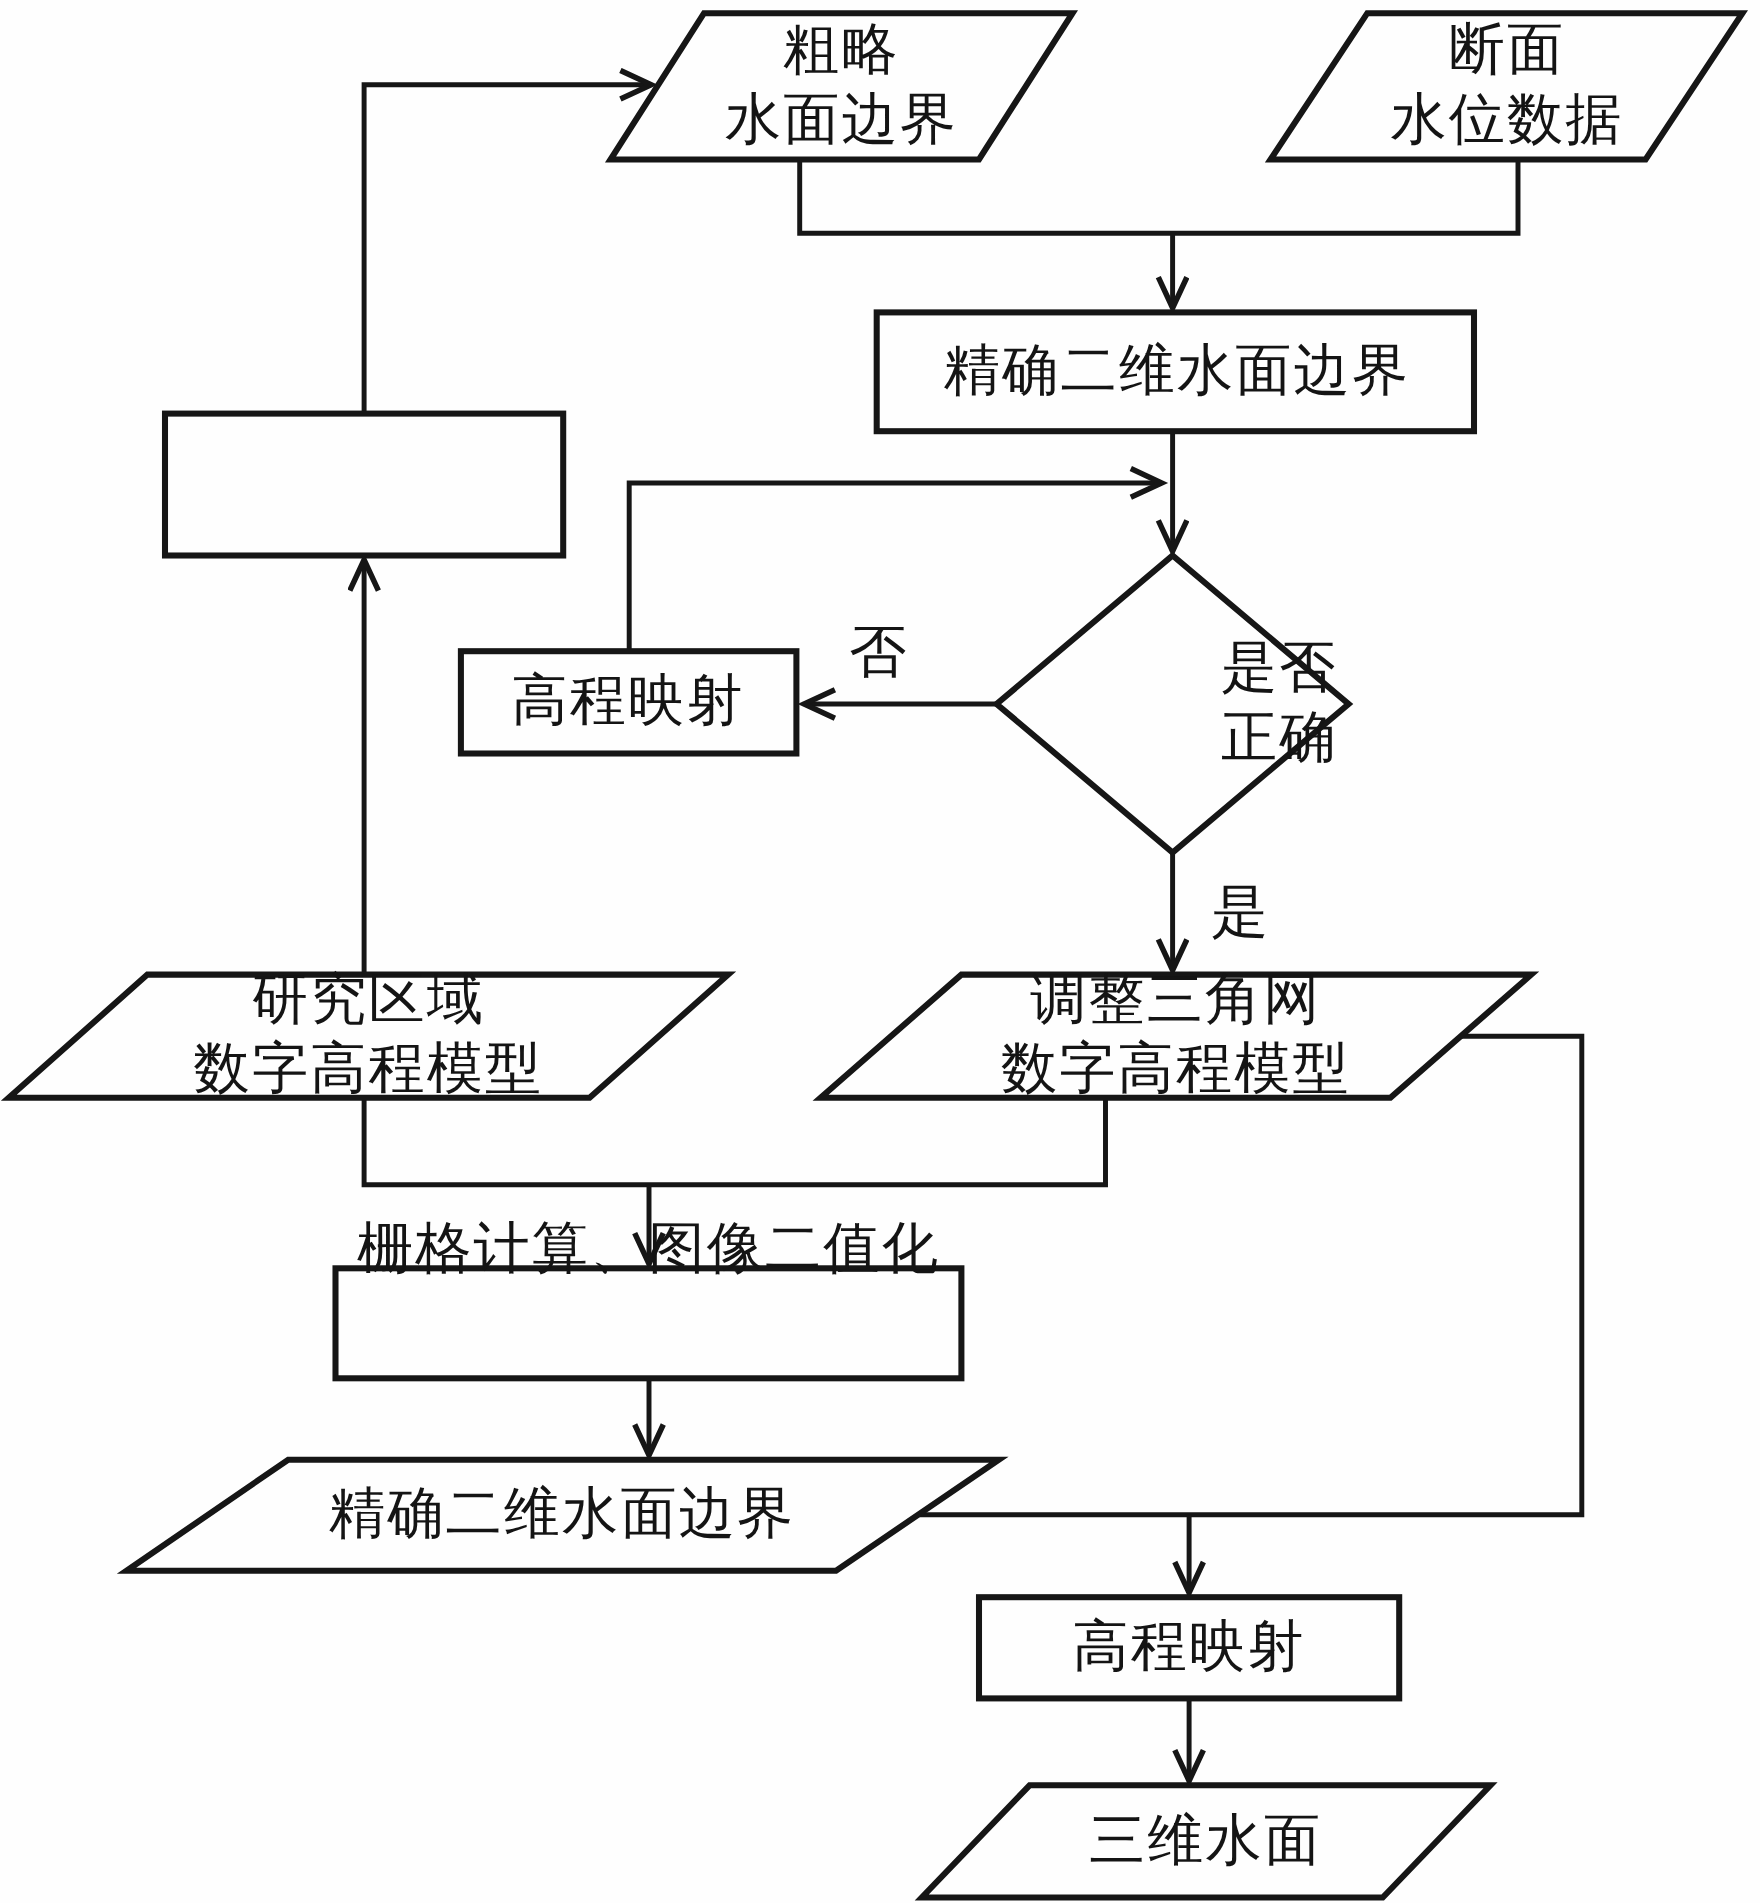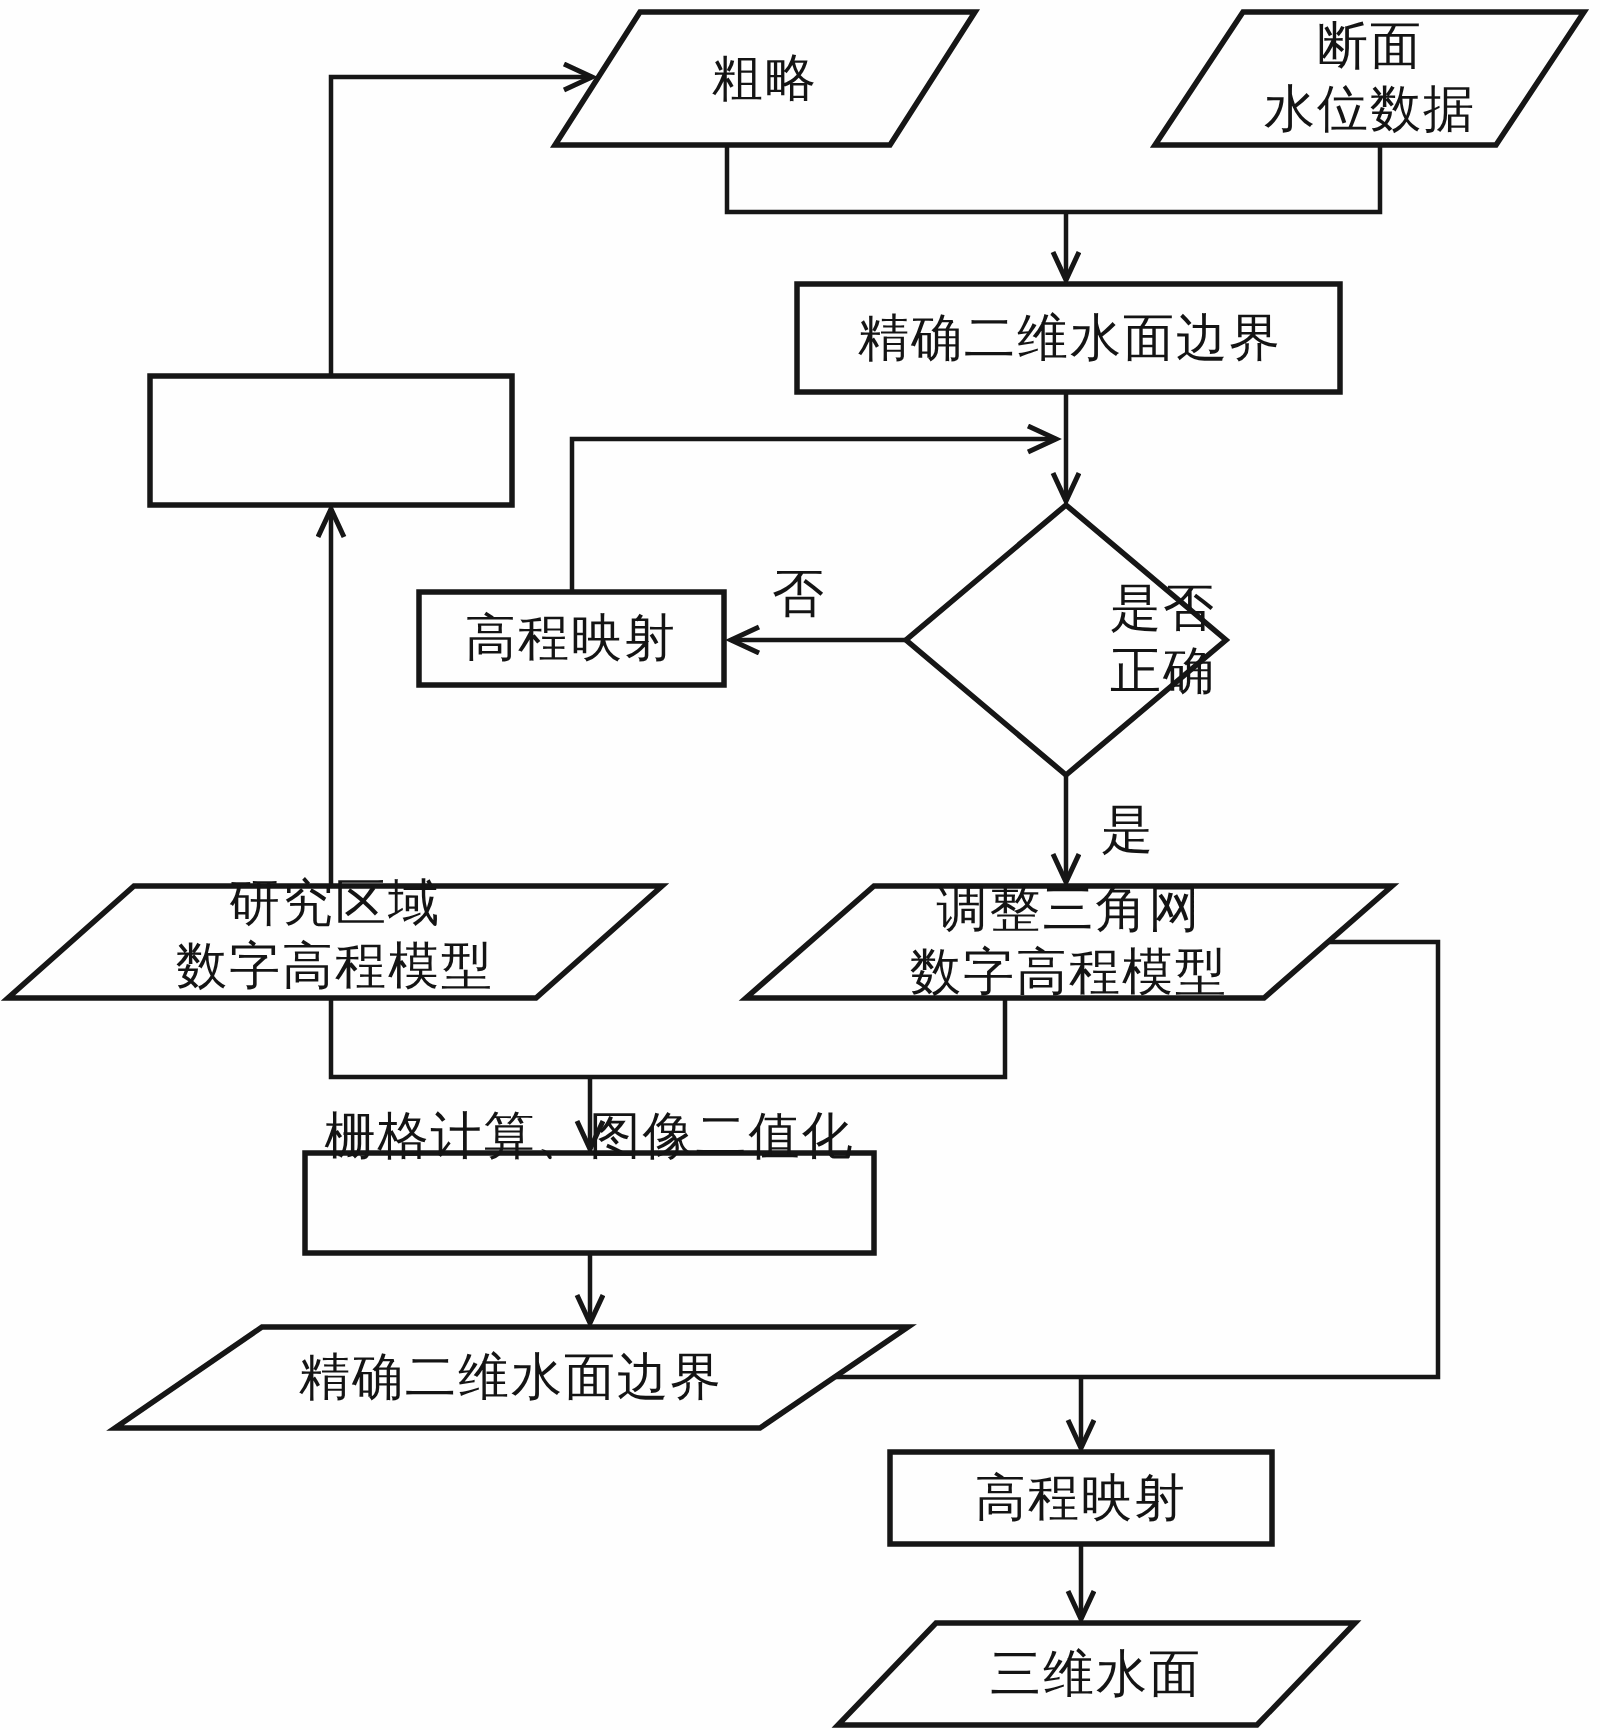--- a/index.html
+++ b/index.html
@@ -91,38 +91,39 @@
     <polygon class="shape" points="134,886 662,886 536,998 8,998"></polygon>
     <polygon class="shape" points="874,886 1392,886 1264,998 746,998"></polygon>
     <rect class="shape" x="305" y="1153" width="569" height="100"></rect>
     <polygon class="shape" points="262,1327 908,1327 760,1428 115,1428"></polygon>
     <rect class="shape" x="890" y="1452" width="382" height="92"></rect>
     <polygon class="shape" points="936,1623 1355,1623 1257,1725 838,1725"></polygon>
   </svg>
 
   <div class="label" style="left:565px; top:11px; width:400px; height:134px;">
     <span>粗略</span>
+    <span>水面边界</span>
   </div>
 
   <div class="label" style="left:1170px; top:11px; width:400px; height:134px;">
     <span>断面</span>
     <span>水位数据</span>
   </div>
 
   <div class="label" style="left:800px; top:284px; width:540px; height:108px;">精确二维水面边界</div>
 
   <div class="label" style="left:916px; top:512px; width:300px; height:256px;align-items:flex-end;">
     <span>是否</span>
     <span>正确</span>
   </div>
 
   <div class="label" style="left:421px; top:592px; width:300px; height:93px;">高程映射</div>
 
 
-  <div class="label" style="left:85px; top:884px; width:500px; height:114px;justify-content:flex-end;">
+  <div class="label" style="left:85px; top:884px; width:500px; height:114px;">
     <span>研究区域</span>
     <span>数字高程模型</span>
   </div>
 
   <div class="label" style="left:819px; top:884px; width:500px; height:114px;">
     <span>调整三角网</span>
     <span>数字高程模型</span>
   </div>
 
   <div class="label" style="left:305px; top:1086px; width:569px; height:100px;">栅格计算、图像二值化</div>

